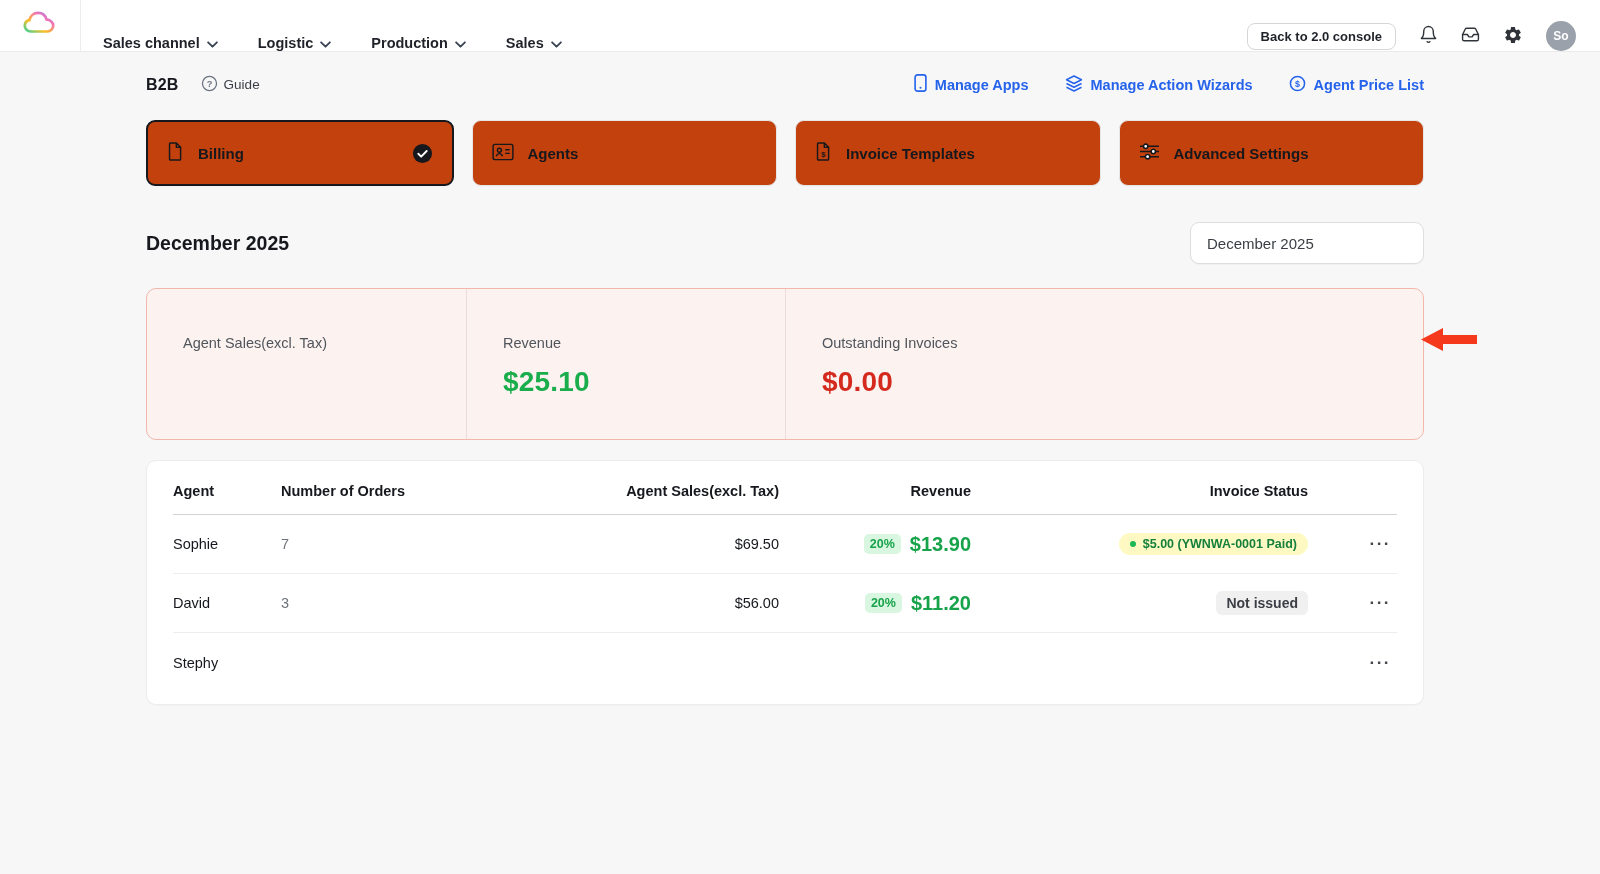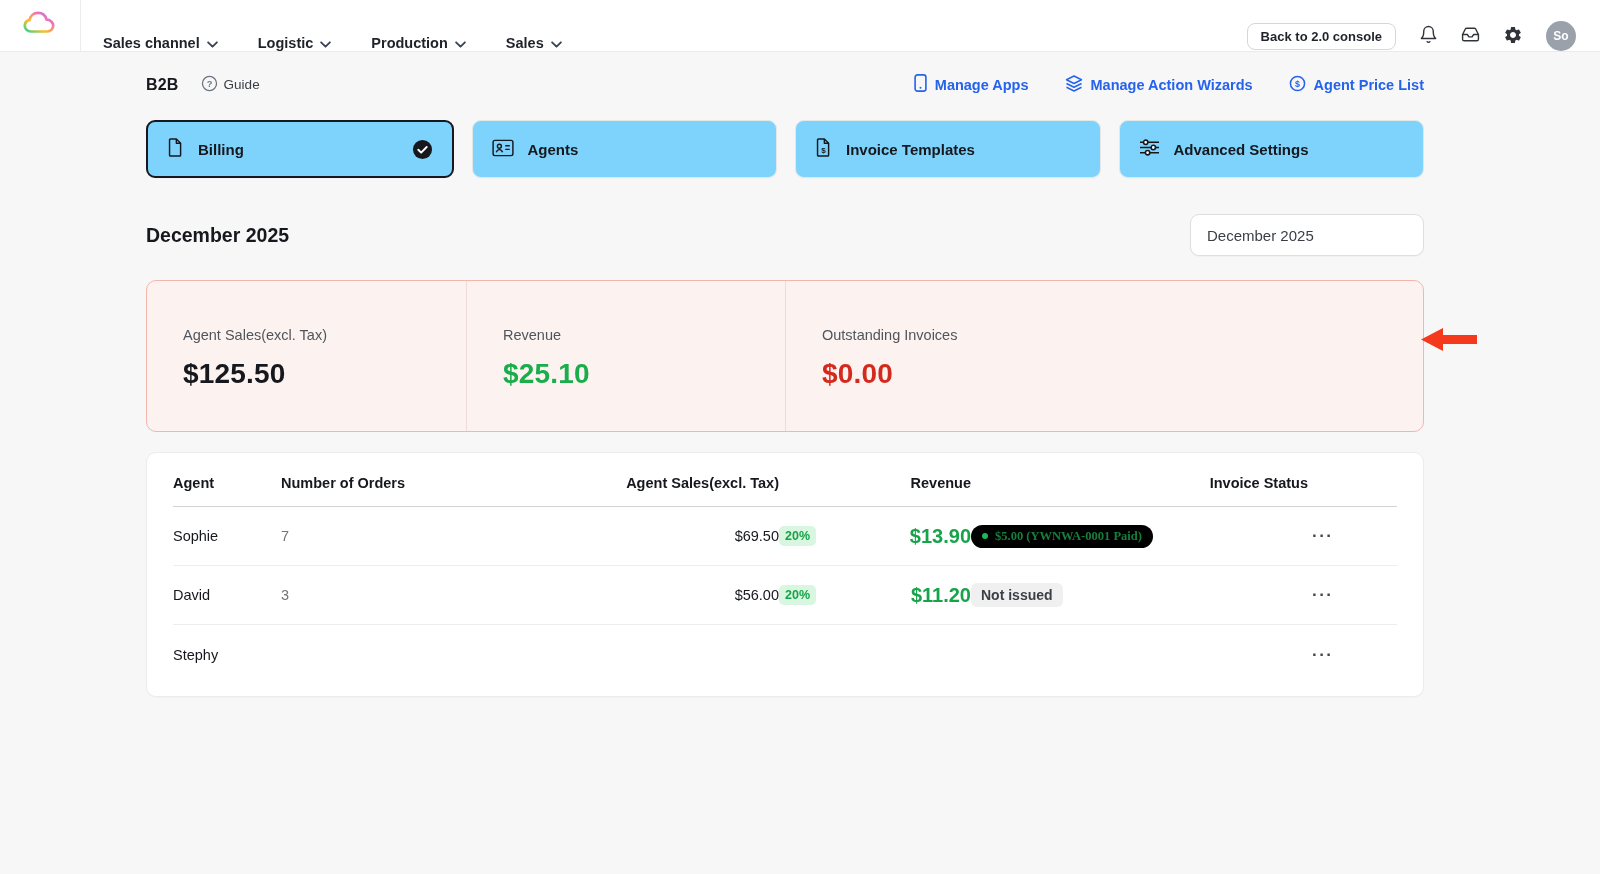--- a/index.html
+++ b/index.html
@@ -40,21 +40,21 @@
   
   .content { position:absolute; left:146px; top:52px; width:1278px; }
   .title-row { margin-top:22px; display:flex; align-items:center; }
   .page-title { font-size:16px; font-weight:800; letter-spacing:.2px; }
   .guide { display:flex; align-items:center; gap:6px; margin-left:22px; font-size:13.5px; color:#3b3f45; cursor:pointer; }
   .header-links { margin-left:auto; display:flex; align-items:center; gap:36px;justify-content:center; }
   .header-link { display:flex; align-items:center; gap:8px; font-size:14.5px; font-weight:700; color:#2563eb; cursor:pointer; }
   
   .tabs { margin-top:25px; display:flex; gap:18px; }
   .tab-card {
-    flex:1; height:58px; background:#7dd3fc; border:1px solid #e5e6e8; border-radius:9px;
+    flex:1; height:66px; background:#c2410c; border:1px solid #e5e6e8; border-radius:9px;
     display:flex; align-items:center; padding:0 19px; gap:14px; font-size:15px; font-weight:600;
     cursor:pointer; box-shadow:0 1px 1px rgba(0,0,0,.02);
   }
   .tab-card.active { border:2px solid #16181d; }
   .tab-check { margin-left:auto; display:flex; }
   
   .period-row { margin-top:36px; display:flex; align-items:center; justify-content:space-between; }
   .period-heading { font-size:19.5px; font-weight:800; }
   .period-select {
     width:234px; height:42px; background:#fff; border:1px solid #dcdee1; border-radius:9px;
@@ -78,30 +78,30 @@
   
   .table-card {
     margin-top:20px; background:#fff; border:1px solid #ececee; border-radius:10px;
     padding:6px 26px 12px 26px; box-shadow:0 1px 1px rgba(0,0,0,.02);
   }
   .t-grid { display:grid; grid-template-columns:108px 280px 218px 192px 337px 87px; align-items:center; }
   .t-head { height:48px; border-bottom:1px solid #d2d3d6; font-size:14.5px; font-weight:700; color:#16181d; }
   .t-row { height:59px; border-bottom:1px solid #ededef; font-size:14.5px; }
   .t-row:last-child { border-bottom:none; }
   .ra { text-align:right; }
-  .cell-right { display:flex; justify-content:space-between; align-items:center; gap:9px; }
+  .cell-right { display:flex; justify-content:flex-end; align-items:center; gap:9px; }
   .muted { color:#70747b; }
   .pct-badge {
     background:#d9f6e0; color:#17a34a; font-size:12.5px; font-weight:700;
     border-radius:5px; padding:3px 6px;
   }
   .rev-green { color:#17a34a; font-weight:700; font-size:20px; }
   .pill-paid {
-    background:#000000; color:#157f3c; font-size:12.5px; font-weight:600;
-    border-radius:12px; padding:4px 11px; display:inline-flex; align-items:center; gap:7px;font-family:Liberation Serif, serif;
+    background:#fef9c3; color:#157f3c; font-size:12.5px; font-weight:600;
+    border-radius:12px; padding:4px 11px; display:inline-flex; align-items:center; gap:7px;
   }
   .dot-green { width:6px; height:6px; border-radius:50%; background:#1db954; display:inline-block; }
   .pill-gray {
     background:#f0f0f1; color:#3b3f45; font-size:14px; font-weight:600;
     border-radius:6px; padding:4px 10px; display:inline-block;
   }
   .more-btn {
     background:none; border:none; cursor:pointer; font-size:17px; font-weight:800; color:#44484e;
     letter-spacing:1.5px; font-family:inherit; padding:2px 4px;
   }
@@ -288,21 +288,20 @@
   <div class="period-row">
     <div class="period-heading">December 2025</div>
     <div class="period-select">
       <span>December 2025</span>
     </div>
   </div>
 
   <div class="stats-card">
     <div class="stat">
       <div class="stat-label">Agent Sales(excl. Tax)</div>
-      <div class="stat-value dark">$125.50</div>
     </div>
     <div class="stat">
       <div class="stat-label">Revenue</div>
       <div class="stat-value green">$25.10</div>
     </div>
     <div class="stat">
       <div class="stat-label">Outstanding Invoices</div>
       <div class="stat-value red">$0.00</div>
     </div>
   </div>

